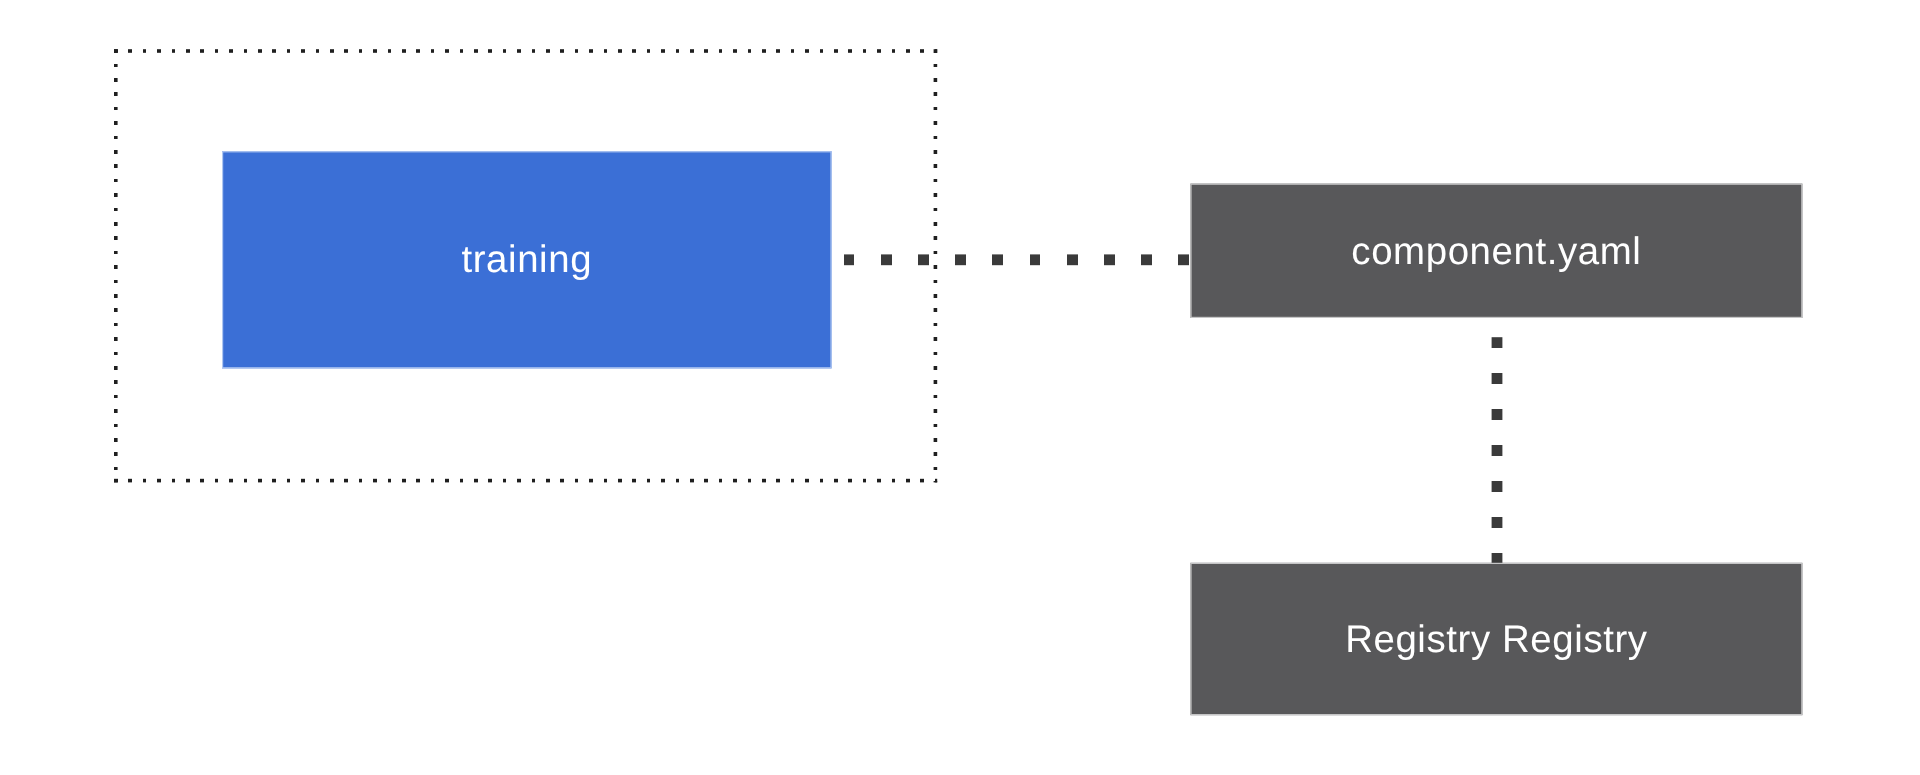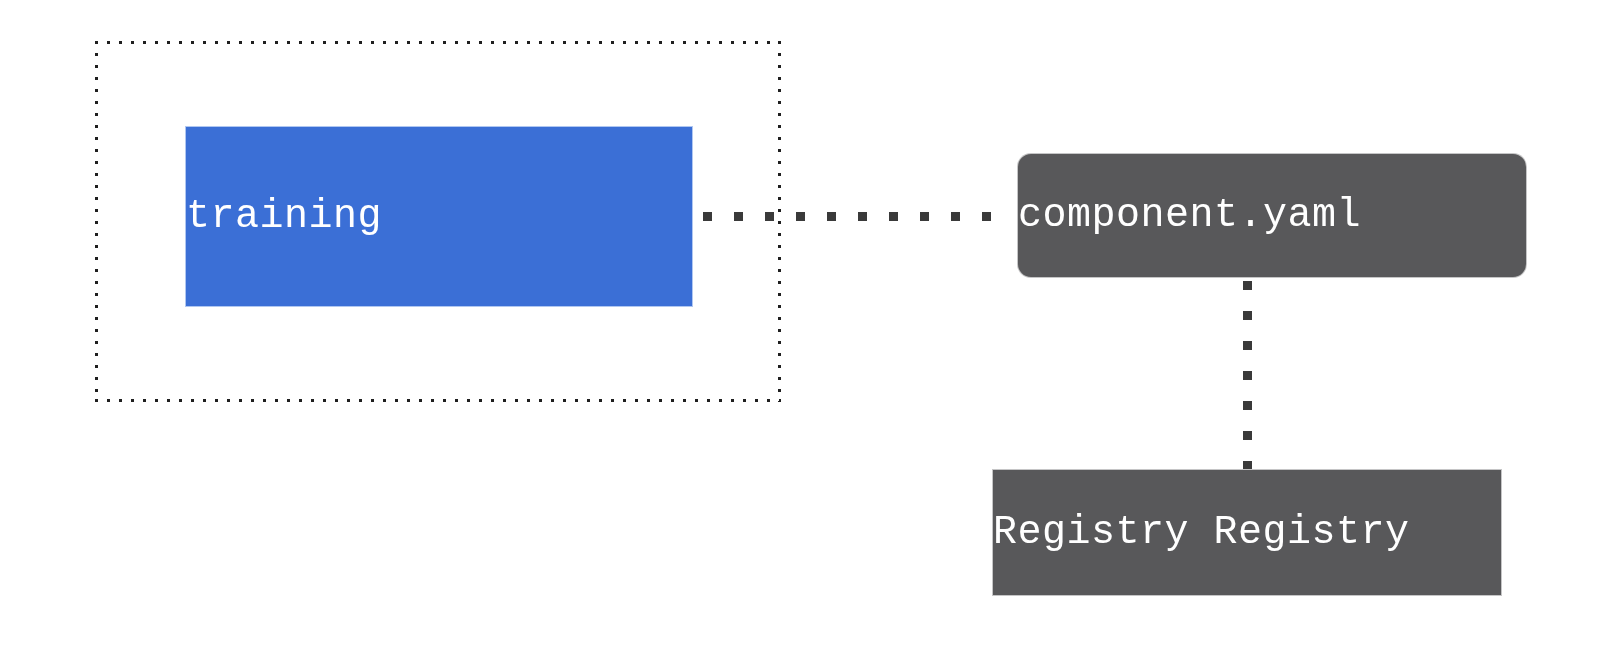--- a/index.html
+++ b/index.html
@@ -35,45 +35,43 @@
       repeating-linear-gradient(to bottom, var(--border-dot) 0 3px, transparent 3px 12px),
       repeating-linear-gradient(to bottom, var(--border-dot) 0 3px, transparent 3px 12px);
     background-size: 100% 3px, 100% 3px, 3px 100%, 3px 100%;
     background-position: left top, left bottom, left top, right top;
     background-repeat: no-repeat;
   }
   .node {
     position: absolute;
     display: flex;
     align-items: center;
-    justify-content: flex-start;
+    justify-content: center;
     color: var(--label);
-    font-size: 40px;
+    font-size: 32px;
     letter-spacing: 0.5px;
     white-space: nowrap;
-    font-family: Liberation Mono, monospace;
   }
   .node-training {
     left: 185px;
     top: 126px;
     width: 508px;
     height: 181px;
     background: var(--blue);
     border: 1px solid rgba(190, 208, 244, 0.9);
   }
   .node-dark {
     background: var(--gray);
     border: 1px solid rgba(210, 210, 210, 0.9);
   }
   .node-component {
-    left: 1017px;
+    left: 992px;
     top: 153px;
     width: 510px;
-    height: 125px;
-    border-radius: 14px;
+    height: 112px;
   }
   .node-registry {
     left: 992px;
     top: 469px;
     width: 510px;
     height: 127px;
   }
   
   .edge-h {
     position: absolute;

